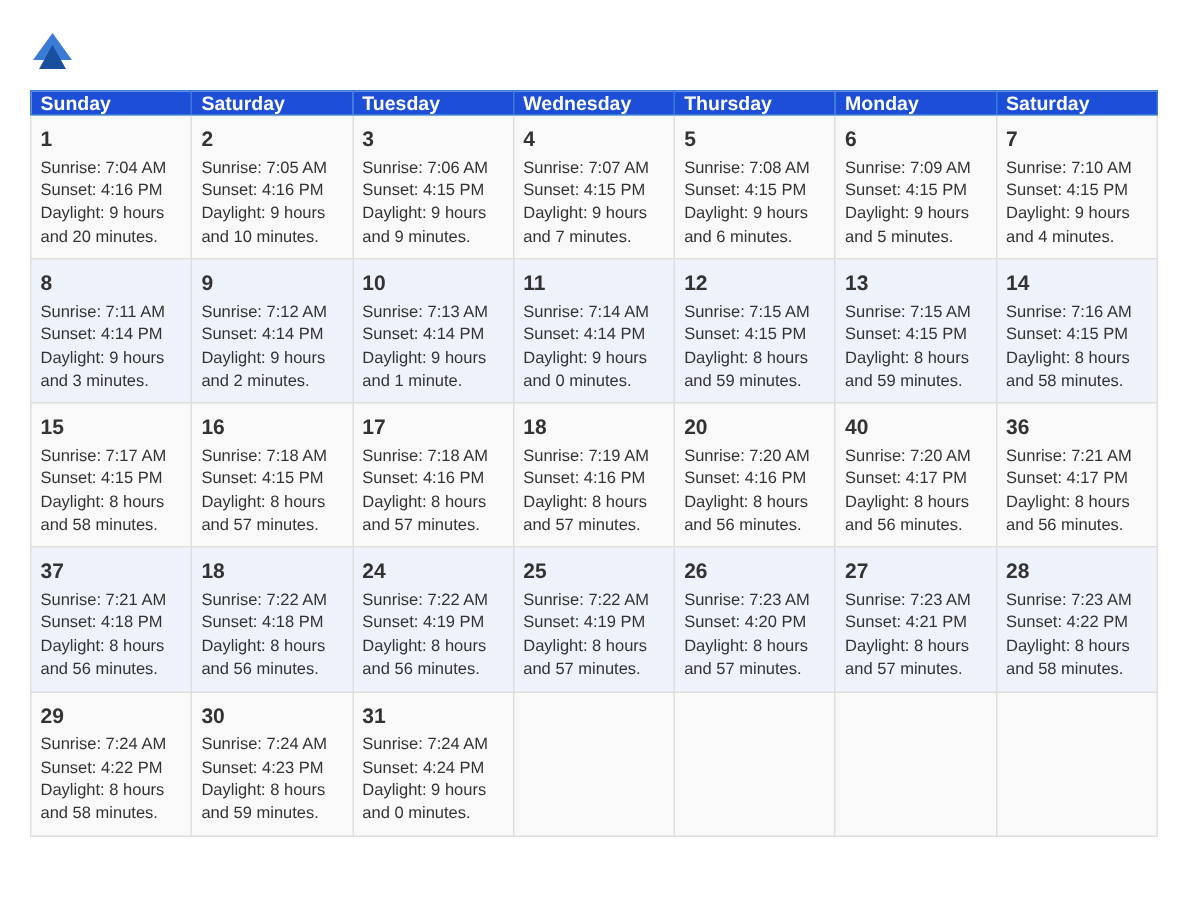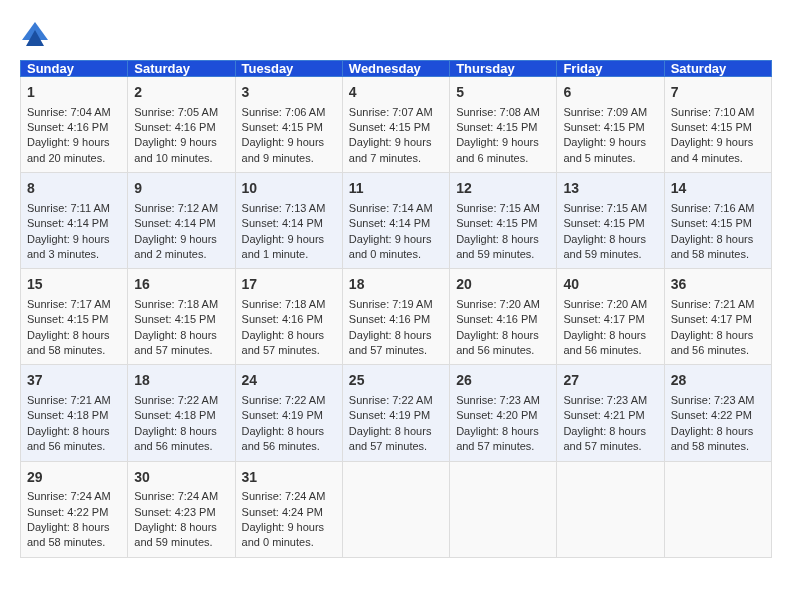--- a/index.html
+++ b/index.html
@@ -108,21 +108,21 @@
 </div>
 
 <table>
   <thead>
     <tr>
     <th>Sunday</th>
         <th>Saturday</th>
         <th>Tuesday</th>
         <th>Wednesday</th>
         <th>Thursday</th>
-        <th>Friday</th>
+        <th>Monday</th>
         <th>Saturday</th>
       </tr>
   </thead>
   <tbody id="calendar-body">
   <tr>
         <td><span class="day-num">1</span><span>Sunrise: 7:04 AM</span><br><span>Sunset: 4:16 PM</span><br><span>Daylight: 9 hours and 20 minutes.</span></td>
         <td><span class="day-num">2</span><span>Sunrise: 7:05 AM</span><br><span>Sunset: 4:16 PM</span><br><span>Daylight: 9 hours and 10 minutes.</span></td>
         <td><span class="day-num">3</span><span>Sunrise: 7:06 AM</span><br><span>Sunset: 4:15 PM</span><br><span>Daylight: 9 hours and 9 minutes.</span></td>
         <td><span class="day-num">4</span><span>Sunrise: 7:07 AM</span><br><span>Sunset: 4:15 PM</span><br><span>Daylight: 9 hours and 7 minutes.</span></td>
         <td><span class="day-num">5</span><span>Sunrise: 7:08 AM</span><br><span>Sunset: 4:15 PM</span><br><span>Daylight: 9 hours and 6 minutes.</span></td>

